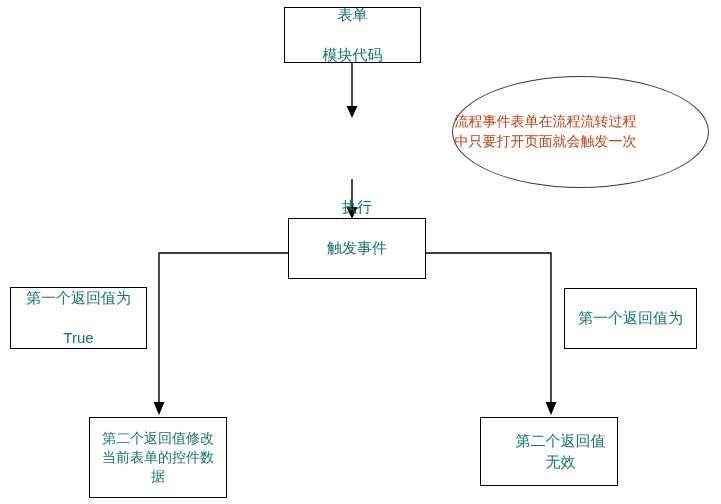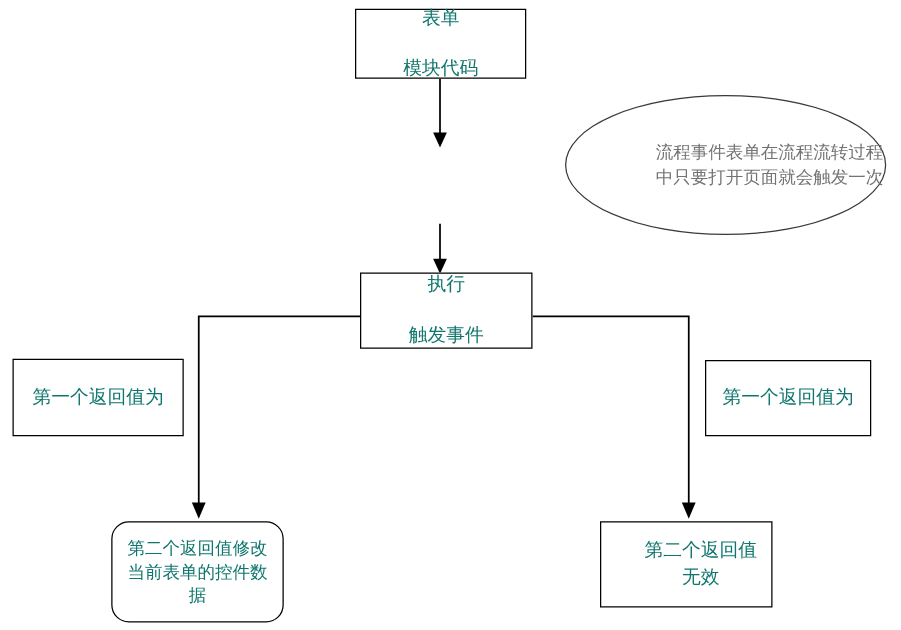--- a/index.html
+++ b/index.html
@@ -34,37 +34,37 @@
   .node .txt {
     display: block;
     white-space: pre-line;
     padding: 0 6px;
   }
   .line1 { display: block; }
   .line2 { display: block; }
 
   #box-form-open   { left: 284px; top: 7px;   width: 137px; height: 56px; }
   #box-trigger     { left: 284px; top: 117px; width: 137px; height: 62px; }
-  #box-exec        { left: 288px; top: 218px; width: 138px; height: 61px; }
+  #box-exec        { left: 288px; top: 218px; width: 138px; height: 61px; align-items: flex-end; }
   #box-first-true  { left: 10px;  top: 287px; width: 137px; height: 62px; }
   #box-first-false { left: 564px; top: 288px; width: 133px; height: 61px; }
-  #box-second-mod  { left: 89px;  top: 417px; width: 138px; height: 81px; font-size: 14px; border-radius: 14px; }
+  #box-second-mod  { left: 89px;  top: 417px; width: 138px; height: 81px; font-size: 14px; }
   #box-second-void { left: 480px; top: 417px; width: 138px; height: 69px; padding-left: 23px; }
 
   .ellipse {
     position: absolute;
     box-sizing: border-box;
     border: 1px solid #3a3a3a;
     border-radius: 50%;
     background: #ffffff;
     display: flex;
     align-items: center;
-    justify-content: flex-end;
+    justify-content: flex-start;
     text-align: center;
-    color: #737373;
+    color: #c2410c;
     font-size: 14px;
     line-height: 1.4;
     z-index: 3;
   }
   #ellipse-note {
     left: 452px; top: 76px; width: 257px; height: 112px;
   }
   #ellipse-note .txt {
     display: block;
     width: 185px;
@@ -123,20 +123,21 @@
   <div class="node" id="box-exec">
     <span class="txt">
       <span class="line1">执行</span>
       <span class="line2">触发事件</span>
     </span>
   </div>
 
   <div class="node" id="box-first-true">
     <span class="txt">
       <span class="line1">第一个返回值为</span>
+      <span class="line2">True</span>
     </span>
   </div>
 
   <div class="node" id="box-first-false">
     <span class="txt">
       <span class="line1">第一个返回值为</span>
     </span>
   </div>
 
   <div class="node" id="box-second-mod">

